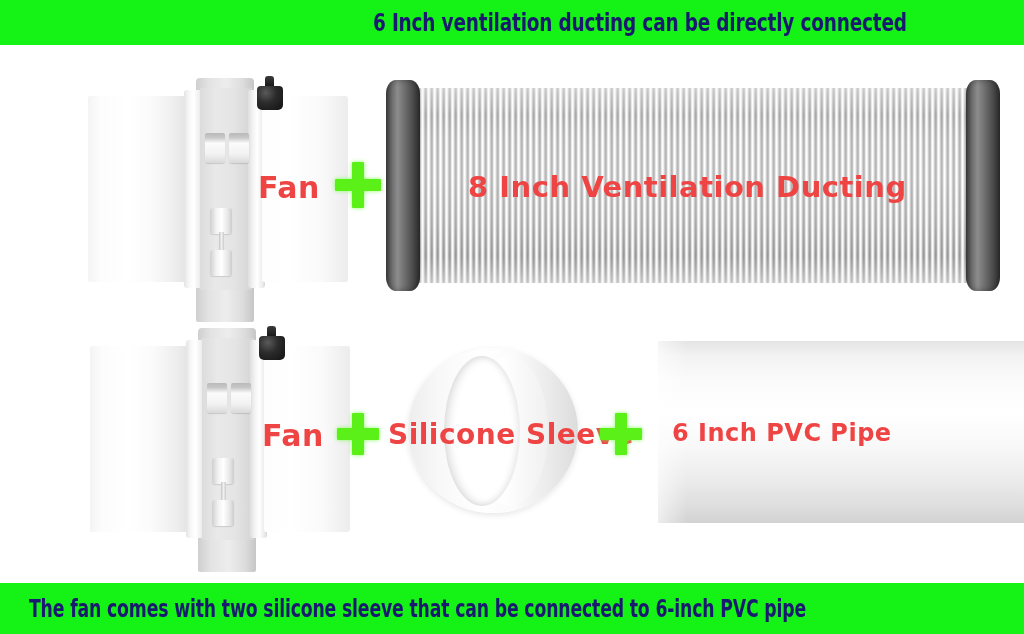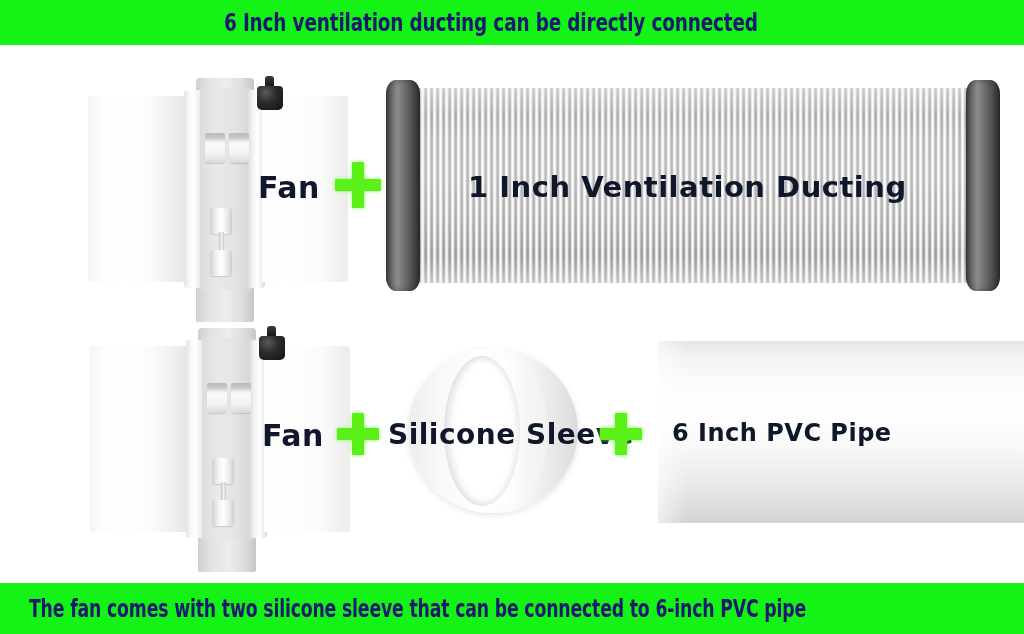--- a/index.html
+++ b/index.html
@@ -24,21 +24,21 @@
     position: absolute;
     left: 0;
     width: 1024px;
     background: #15f215;
     display: flex;
     align-items: center;
   }
   #banner-top {
     top: 0;
     height: 45px;
-    justify-content: center;
+    justify-content: flex-end;
   }
   #banner-bottom {
     top: 583px;
     height: 51px;
     justify-content: center;
   }
   .banner-text {
     font-family: "DejaVu Sans Condensed", "Liberation Sans Narrow", "Liberation Sans", sans-serif;
     font-weight: bold;
     color: #191970;
@@ -55,21 +55,21 @@
     font-size: 24px;
     margin-left: 6px;
     transform: scaleX(0.80);
   }
 
   
   .prod-label {
     position: absolute;
     font-family: "DejaVu Sans", "Liberation Sans", sans-serif;
     font-weight: bold;
-    color: #0f172a;
+    color: #ef4444;
     white-space: nowrap;
     z-index: 40;
     letter-spacing: 0.5px;
   }
 
   
   .plus {
     position: absolute;
     z-index: 45;
     filter: drop-shadow(0 0 2px rgba(120, 255, 80, 0.85));
@@ -346,21 +346,21 @@
   <span class="prod-label" id="label-fan-row1" style="left:258px; top:170px; font-size:30px;">Fan</span>
 
   <div class="plus" style="left:335px; top:162px; width:46px; height:46px;"></div>
 
   <div id="duct" style="left:386px; top:88px; width:614px; height:195px;">
     <div class="duct-body"></div>
     <div class="duct-collar" id="duct-collar-left"></div>
     <div class="duct-collar" id="duct-collar-right"></div>
   </div>
 
-  <span class="prod-label" id="label-duct" style="left:468px; top:170px; font-size:29px;">1 Inch Ventilation Ducting</span>
+  <span class="prod-label" id="label-duct" style="left:468px; top:170px; font-size:29px;">8 Inch Ventilation Ducting</span>
 
   <div class="fan" id="fan-row2" style="left:90px; top:328px; width:272px; height:250px;">
     <div class="fan-barrel-left"></div>
     <div class="fan-bracket"></div>
     <div class="fan-rim"></div>
     <div class="fan-body"></div>
     <div class="fan-rim2"></div>
     <div class="fan-barrel-right"></div>
     <div class="fan-clip" style="left:117px; top:55px;"></div>
     <div class="fan-clip" style="left:141px; top:55px;"></div>

